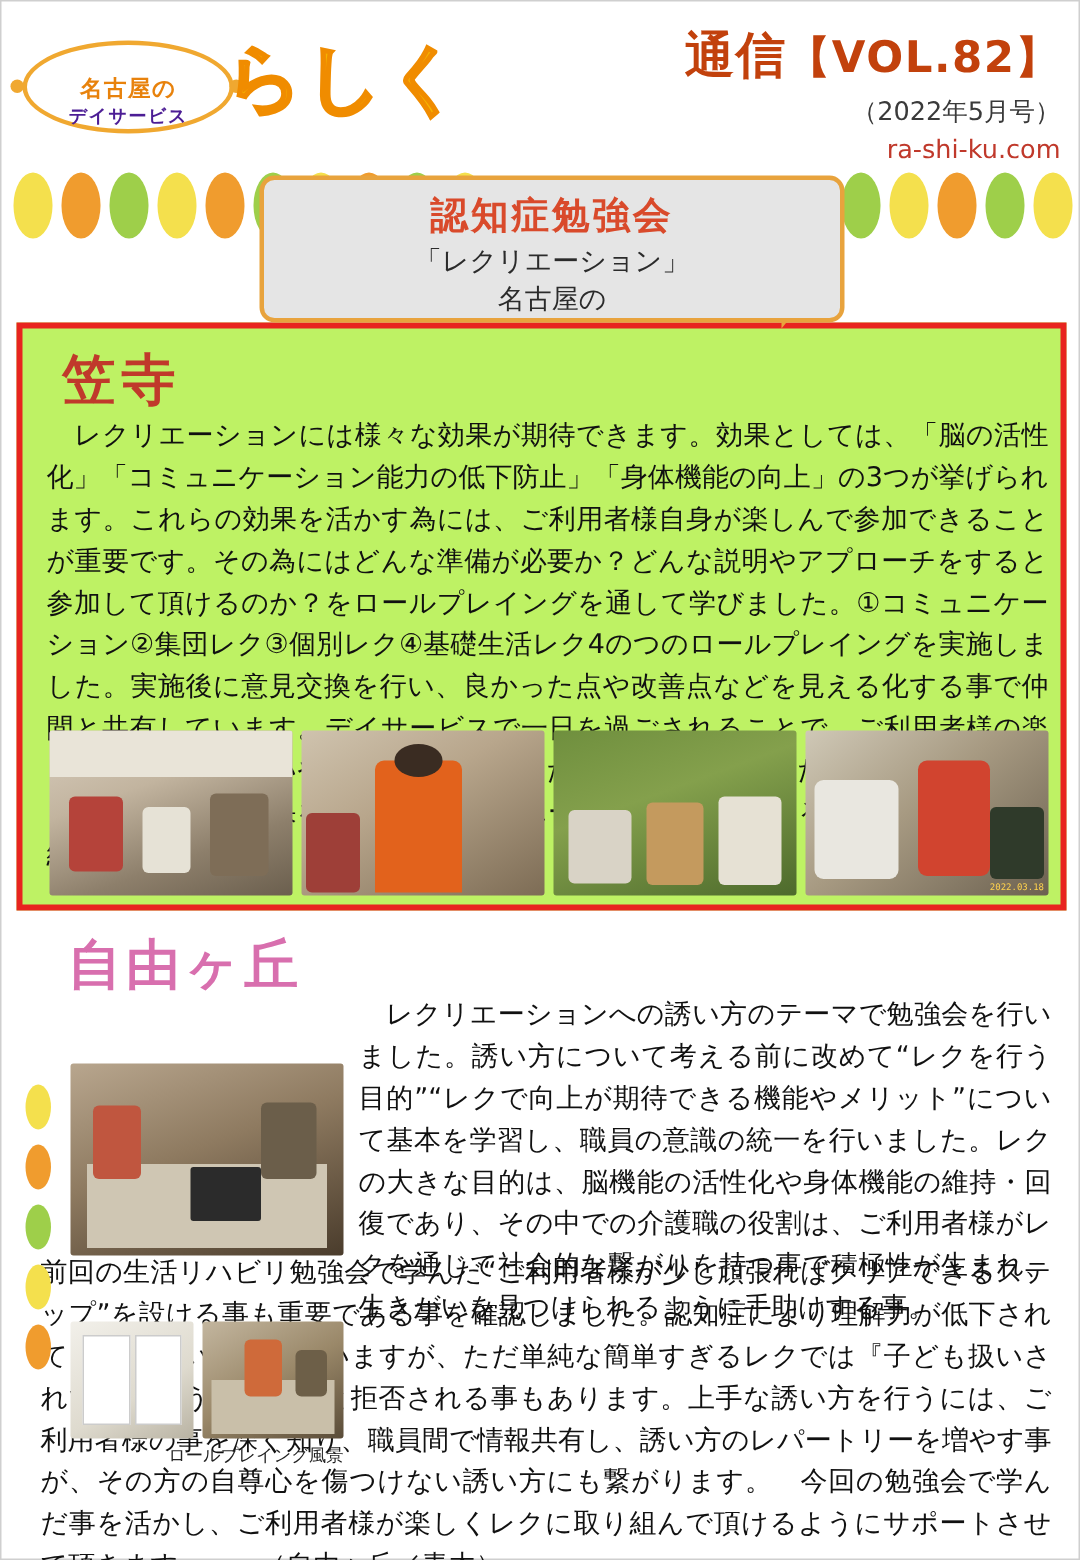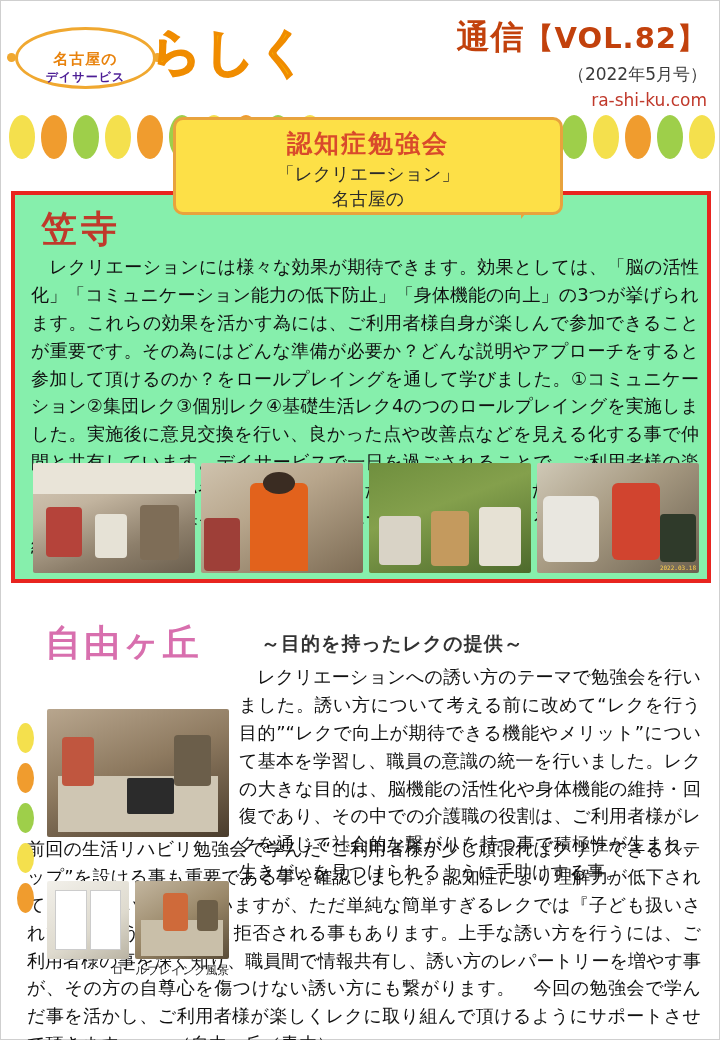--- a/index.html
+++ b/index.html
@@ -64,44 +64,44 @@
   .band{
     position:absolute;left:0;top:108px;width:720px;height:56px;overflow:hidden;
   }
   .band .ov{
     position:absolute;width:26px;height:44px;border-radius:50%;top:6px;
   }
 
   
   .banner{
     position:absolute;left:172px;top:116px;width:384px;height:92px;
-    background:#fde047;
+    background:#e5e5e5;
     border:3px solid #e8a33d;
     border-radius:10px;
     text-align:center;
     z-index:5;
   }
   .banner .b1{
     margin-top:7px;font-size:25px;font-weight:bold;color:#d94a2b;letter-spacing:2px;
   }
   .banner .b2{font-size:18px;color:#2b2b2b;margin-top:2px;}
   .banner .b3{font-size:18px;color:#2b2b2b;margin-top:1px;}
   .banner-tail{
     position:absolute;left:520px;top:196px;width:0;height:0;
     border-left:18px solid #e8a33d;
     border-bottom:22px solid transparent;
     z-index:4;
   }
 
   
   .sec1{
-    position:absolute;left:10px;top:190px;width:700px;height:392px;
+    position:absolute;left:10px;top:214px;width:700px;height:392px;
     border:4px solid #e8241f;
     box-sizing:border-box;
-    background:#86efac;
+    background:#bef264;
   }
   .sec1-title{
     position:absolute;left:26px;top:10px;
     font-size:36px;font-weight:bold;color:#c0392b;letter-spacing:4px;
   }
   .sec1-sub{
     position:absolute;left:210px;top:18px;width:400px;text-align:center;
     font-size:19px;font-weight:bold;color:#333;letter-spacing:1px;
   }
   .body-text{
@@ -233,21 +233,20 @@
         <div style="position:absolute;left:4%;top:30%;width:34%;height:60%;background:#e9e7e0;border-radius:6px;"></div>
         <div style="position:absolute;left:46%;top:18%;width:30%;height:70%;background:#d1442f;border-radius:6px;"></div>
         <div style="position:absolute;left:76%;top:46%;width:22%;height:44%;background:#2f3a2a;border-radius:4px;"></div>
         <div class="ph-stamp">2022.03.18</div>
       </div>
     </div>
   </div>
 
   <div class="sec2">
     <div class="sec2-title">自由ヶ丘</div>
-    <div class="sec2-sub">～目的を持ったレクの提供～</div>
     <div class="sec2-body body-text">　レクリエーションへの誘い方のテーマで勉強会を行いました。誘い方について考える前に改めて“レクを行う目的”“レクで向上が期待できる機能やメリット”について基本を学習し、職員の意識の統一を行いました。レクの大きな目的は、脳機能の活性化や身体機能の維持・回復であり、その中での介護職の役割は、ご利用者様がレクを通じて社会的な繋がりを持つ事で積極性が生まれ、生きがいを見つけられるように手助けする事。</div>
     <div class="sec2-body2 body-text">前回の生活リハビリ勉強会で学んだ“ご利用者様が少し頑張ればクリアできるステップ”を設ける事も重要である事を確認しました。認知症により理解力が低下されている方もいらっしゃいますが、ただ単純な簡単すぎるレクでは『子ども扱いされているようで嫌だ』と拒否される事もあります。上手な誘い方を行うには、ご利用者様の事を深く知り、職員間で情報共有し、誘い方のレパートリーを増やす事が、その方の自尊心を傷つけない誘い方にも繋がります。　今回の勉強会で学んだ事を活かし、ご利用者様が楽しくレクに取り組んで頂けるようにサポートさせて頂きます。　　（自由ヶ丘／青木）</div>
 
     <div class="ph2" style="background:linear-gradient(160deg,#b8a68e 0%,#8e7a60 45%,#4a3c2c 100%);">
       <div style="position:absolute;left:6%;top:52%;width:88%;height:44%;background:#cfc6b3;"></div>
       <div style="position:absolute;left:44%;top:54%;width:26%;height:28%;background:#2b2b2b;border-radius:2px;"></div>
       <div style="position:absolute;left:8%;top:22%;width:18%;height:38%;background:#c0563f;border-radius:4px;"></div>
       <div style="position:absolute;left:70%;top:20%;width:20%;height:40%;background:#6b5e4a;border-radius:4px;"></div>
     </div>
 

